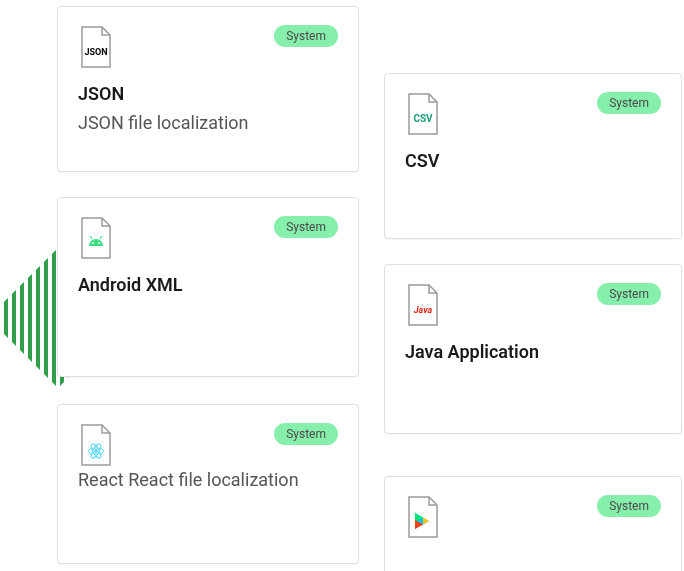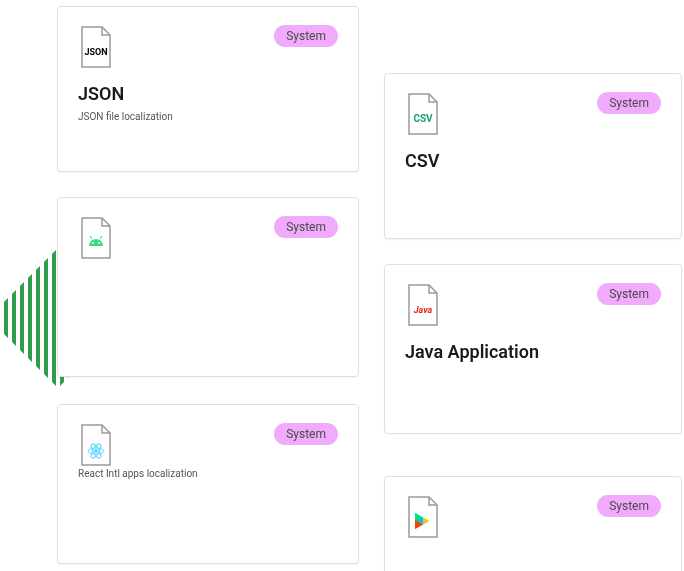--- a/index.html
+++ b/index.html
@@ -31,37 +31,37 @@
     .card-header {
       display: flex;
       justify-content: space-between;
       align-items: flex-start;
     }
     .file-icon {
       width: 36px;
       height: 44px;
     }
     .badge {
-      background: #f0abfc;
+      background: #86efac;
       color: #4a4a4a;
       font-size: 12px;
       padding: 4px 12px;
       border-radius: 14px;
       white-space: nowrap;
       text-align: center;
     }
     .title {
       font-size: 18px;
       font-weight: 600;
       color: #1a1a1a;
       margin-top: 14px;
       margin-bottom: 6px;
     }
     .desc {
-      font-size: 10px;
+      font-size: 18px;
       color: #555555;
       line-height: 1.4;
     }
     
     .c-json    { left: 57px;  top: 6px;   width: 302px; height: 166px; }
     .c-android { left: 57px;  top: 197px; width: 302px; height: 180px; }
     .c-react   { left: 57px;  top: 404px; width: 302px; height: 160px; }
     .c-csv     { left: 384px; top: 73px;  width: 298px; height: 166px; }
     .c-java    { left: 384px; top: 264px; width: 298px; height: 170px; }
     .c-play    { left: 384px; top: 476px; width: 298px; height: 110px; }
@@ -100,37 +100,38 @@
       <g transform="translate(18,28)">
         <path d="M-7 2 A7 7 0 0 1 7 2 Z" fill="#3ddc84"></path>
         <line x1="-4" y1="-5" x2="-6" y2="-8" stroke="#3ddc84" stroke-width="1.2"></line>
         <line x1="4" y1="-5" x2="6" y2="-8" stroke="#3ddc84" stroke-width="1.2"></line>
         <circle cx="-3" cy="-1" r="0.9" fill="#fff"></circle>
         <circle cx="3" cy="-1" r="0.9" fill="#fff"></circle>
       </g>
     </svg>
     <span class="badge">System</span>
   </div>
+  <div class="title">Android XML</div>
 </div>
 
 <div class="card c-react">
   <div class="card-header">
     <svg class="file-icon" viewBox="0 0 36 44">
       <path d="M4 2 H24 L32 10 V42 H4 Z" fill="#ffffff" stroke="#9a9a9a" stroke-width="1.5"></path>
       <path d="M24 2 V10 H32" fill="none" stroke="#9a9a9a" stroke-width="1.5"></path>
       <g transform="translate(18,28)" stroke="#61dafb" stroke-width="1" fill="none">
         <ellipse rx="8" ry="3"></ellipse>
         <ellipse rx="8" ry="3" transform="rotate(60)"></ellipse>
         <ellipse rx="8" ry="3" transform="rotate(-60)"></ellipse>
         <circle r="1.4" fill="#61dafb"></circle>
       </g>
     </svg>
     <span class="badge">System</span>
   </div>
-  <div class="desc">React Intl apps localization</div>
+  <div class="desc">React React file localization</div>
 </div>
 
 <div class="card c-csv">
   <div class="card-header">
     <svg class="file-icon" viewBox="0 0 36 44">
       <path d="M4 2 H24 L32 10 V42 H4 Z" fill="#ffffff" stroke="#9a9a9a" stroke-width="1.5"></path>
       <path d="M24 2 V10 H32" fill="none" stroke="#9a9a9a" stroke-width="1.5"></path>
       <text x="18" y="30" text-anchor="middle" font-size="10" font-weight="700" fill="#1aa179">CSV</text>
     </svg>
     <span class="badge">System</span>

